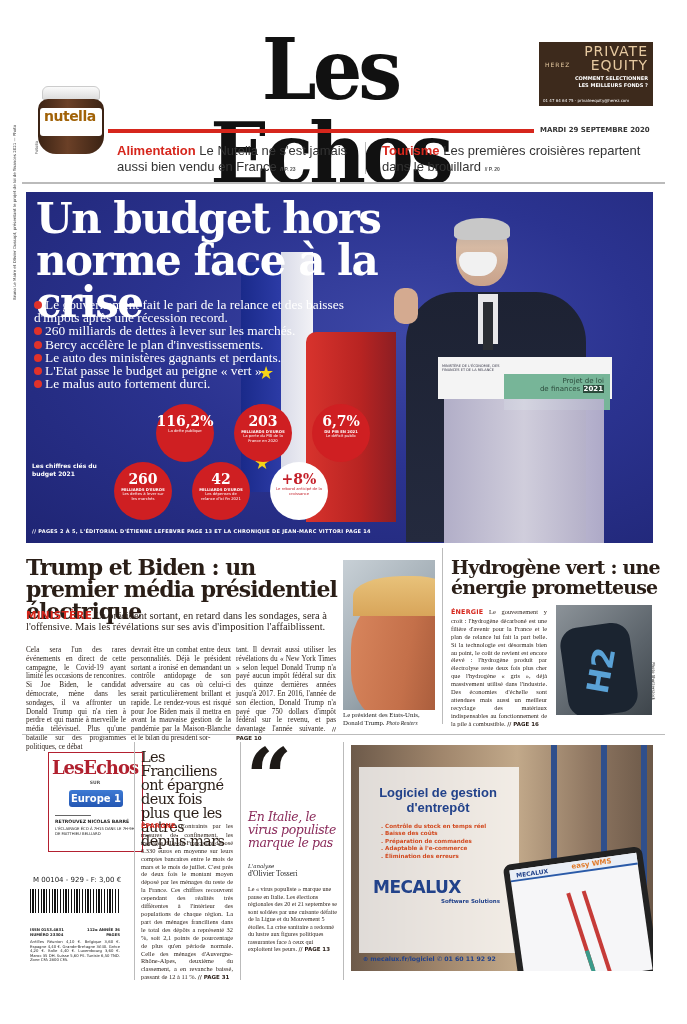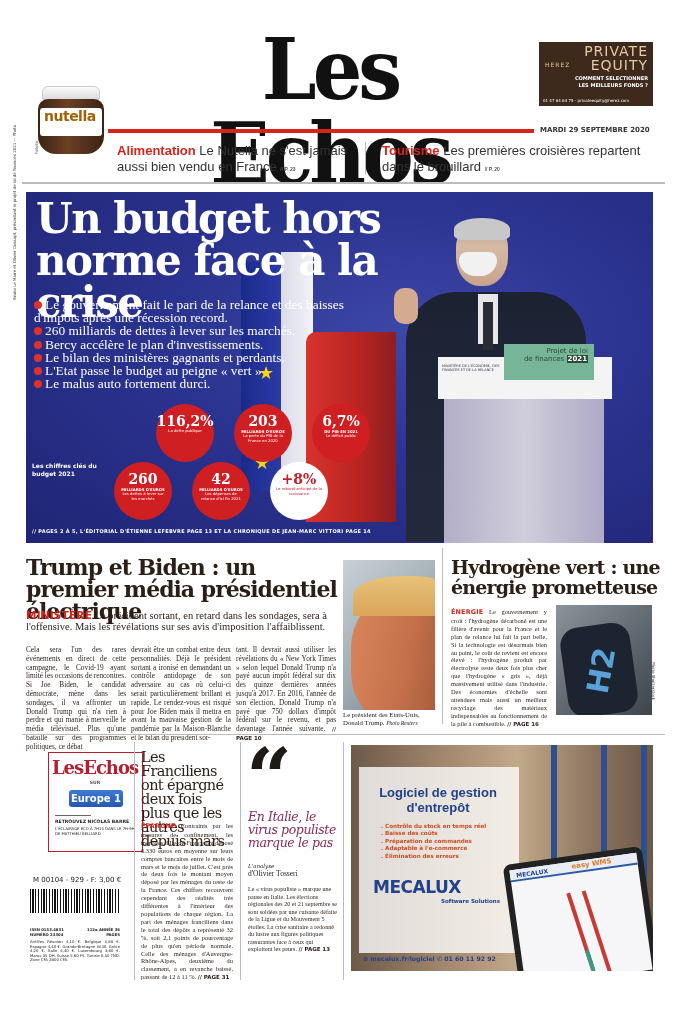--- a/index.html
+++ b/index.html
@@ -77,21 +77,21 @@
   
   .minister { position: absolute; left: 360px; top: 30px; width: 220px; height: 320px; }
   .m-head { position: absolute; left: 70px; top: 0; width: 52px; height: 64px; border-radius: 40% 40% 45% 45%; background: linear-gradient(#b8a79a,#d6b9a3 40%, #c9a28a); }
   .m-hair { position: absolute; left: 68px; top: -4px; width: 56px; height: 22px; border-radius: 50% 50% 20% 20%; background: #c8c8c8; }
   .m-mask { position: absolute; left: 73px; top: 30px; width: 38px; height: 24px; border-radius: 8px 8px 16px 16px; background: #f1f1f1; }
   .m-body { position: absolute; left: 20px; top: 70px; width: 180px; height: 250px; border-radius: 50px 50px 0 0; background: linear-gradient(#1d2233,#242a3e); }
   .m-shirt { position: absolute; left: 92px; top: 72px; width: 20px; height: 50px; background: #e7e7ea; }
   .m-tie { position: absolute; left: 97px; top: 80px; width: 10px; height: 48px; background: #2a2d33; }
   .m-hand { position: absolute; left: 8px; top: 66px; width: 24px; height: 36px; border-radius: 10px; background: #d4aa90; }
   .lectern-panel { position: absolute; left: 52px; top: 135px; width: 174px; height: 42px; background: #f4f4f4; }
-  .lectern-green { position: absolute; left: 118px; top: 122px; width: 90px; height: 36px; background: #77b598; }
+  .lectern-green { position: absolute; left: 118px; top: 152px; width: 106px; height: 36px; background: #77b598; }
   .lectern-green .pl { position: absolute; right: 6px; top: 3px; font-family: "DejaVu Sans", sans-serif; font-size: 7px; line-height: 8px; color: #2b4a3b; text-align: right; }
   .lectern-green .pl b { background: #2b4a3b; color: #fff; padding: 0 1px; }
   .lectern-min { position: absolute; left: 56px; top: 142px; font-family: "DejaVu Sans", sans-serif; font-size: 3.5px; line-height: 4.2px; color: #334; }
   .lectern-body { position: absolute; left: 58px; top: 177px; width: 160px; height: 175px; background: linear-gradient(90deg,#b9b5cf,#d9d6e4 50%,#b5b0cb); opacity: .95; }
 
   
   .trump-h { left: 26px; top: 556px; width: 320px; font-family: "DejaVu Serif", serif; font-weight: bold; font-size: 22px; line-height: 22px; color: #2a1e17; letter-spacing: -1px; }
   .trump-deck { left: 26px; top: 610px; width: 318px; font-family: "Liberation Serif", serif; font-size: 10.5px; line-height: 11px; color: #2a1e17; }
   .kicker { color: #d6261c; font-weight: bold; font-family: "DejaVu Sans", sans-serif; letter-spacing: 0.2px; }
   .body-col { font-family: "Liberation Serif", serif; font-size: 7.3px; line-height: 8.8px; color: #2a1e17; text-align: justify; }
@@ -234,21 +234,21 @@
 
   <div class="abs lead-title">
     <span>Un budget hors</span><br>
     <span>norme face à la crise</span>
   </div>
 
   <ul class="abs bullets">
     <li><span class="dot"></span><span>Le gouvernement fait le pari de la relance et des baisses d'impôts après une récession record.</span></li>
     <li><span class="dot"></span><span>260 milliards de dettes à lever sur les marchés.</span></li>
     <li><span class="dot"></span><span>Bercy accélère le plan d'investissements.</span></li>
-    <li><span class="dot"></span><span>Le bilan des ministères gagnants et perdants.</span></li>
+    <li><span class="dot"></span><span>Le auto des ministères gagnants et perdants.</span></li>
     <li><span class="dot"></span><span>L'Etat passe le budget au peigne « vert »</span></li>
     <li><span class="dot"></span><span>Le malus auto fortement durci.</span></li>
   </ul>
 
   <div class="stat" style="left:130px;top:212px">
     <span class="val">116,2%</span>
     <span class="unit"></span>
     <span class="desc">La dette publique</span>
   </div>
   <div class="stat" style="left:208px;top:212px">

